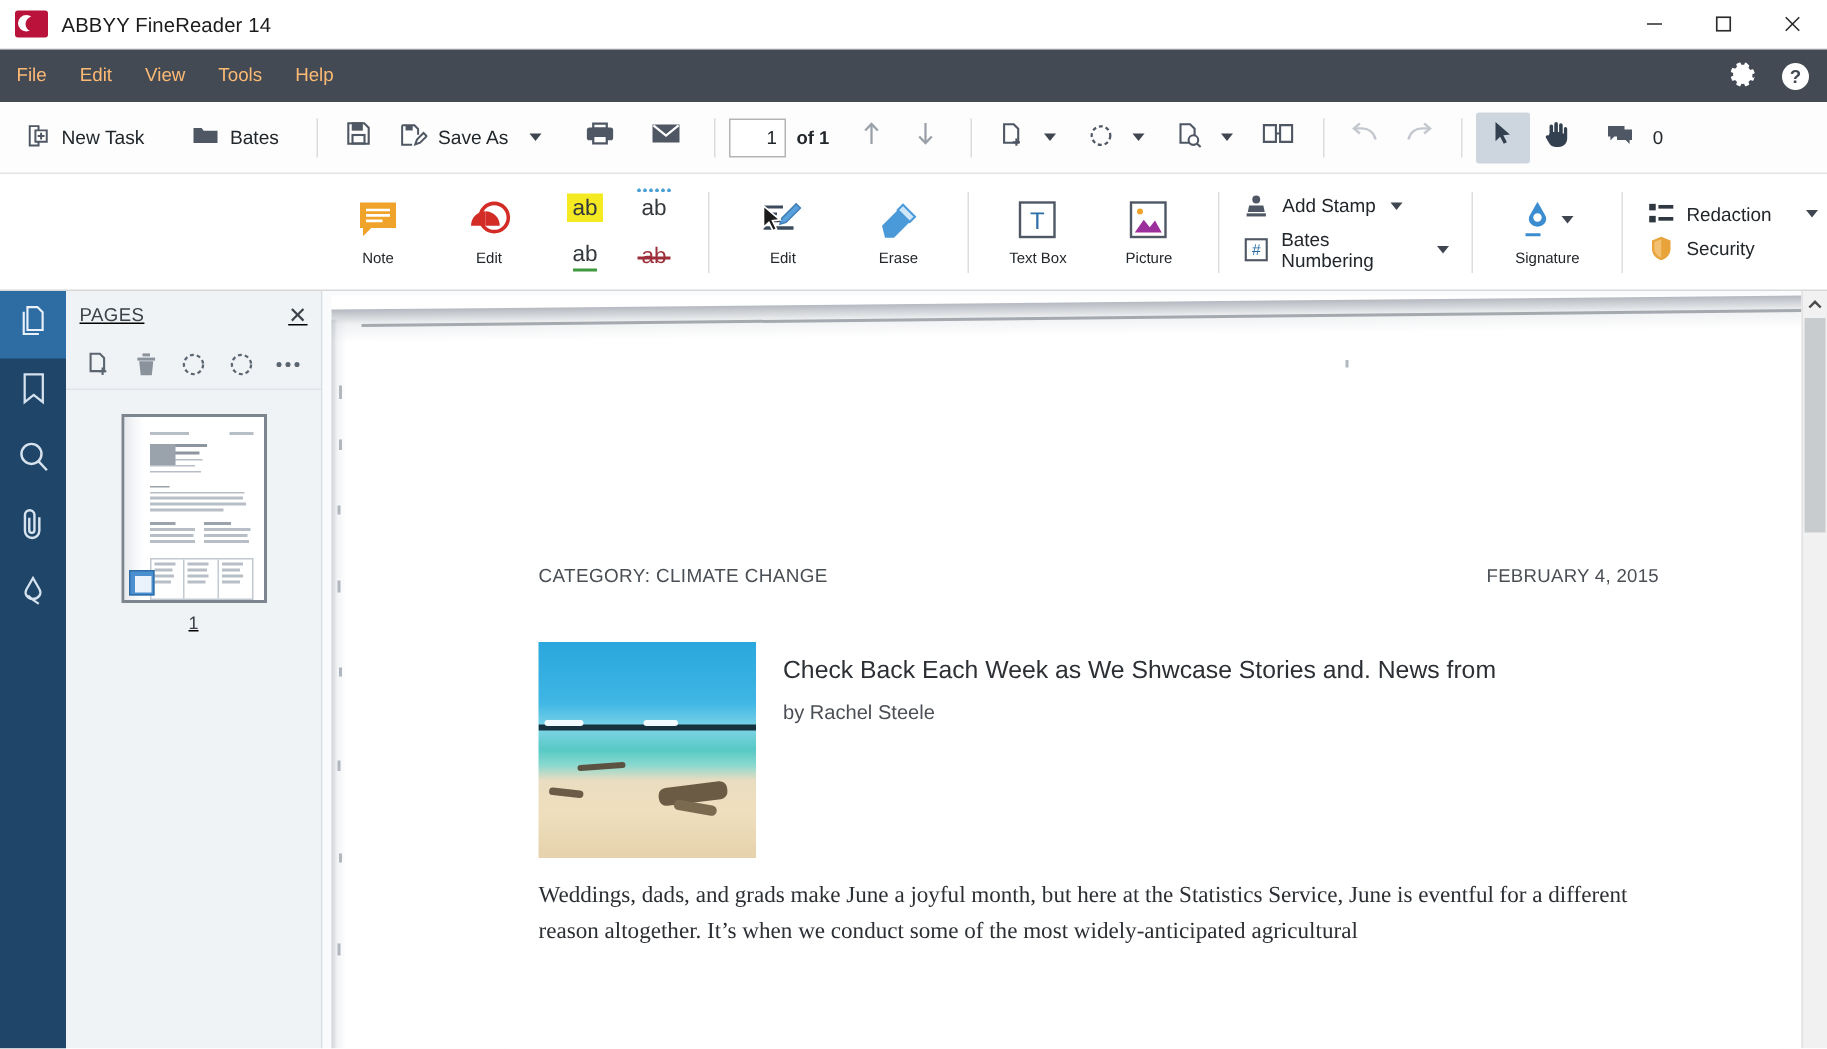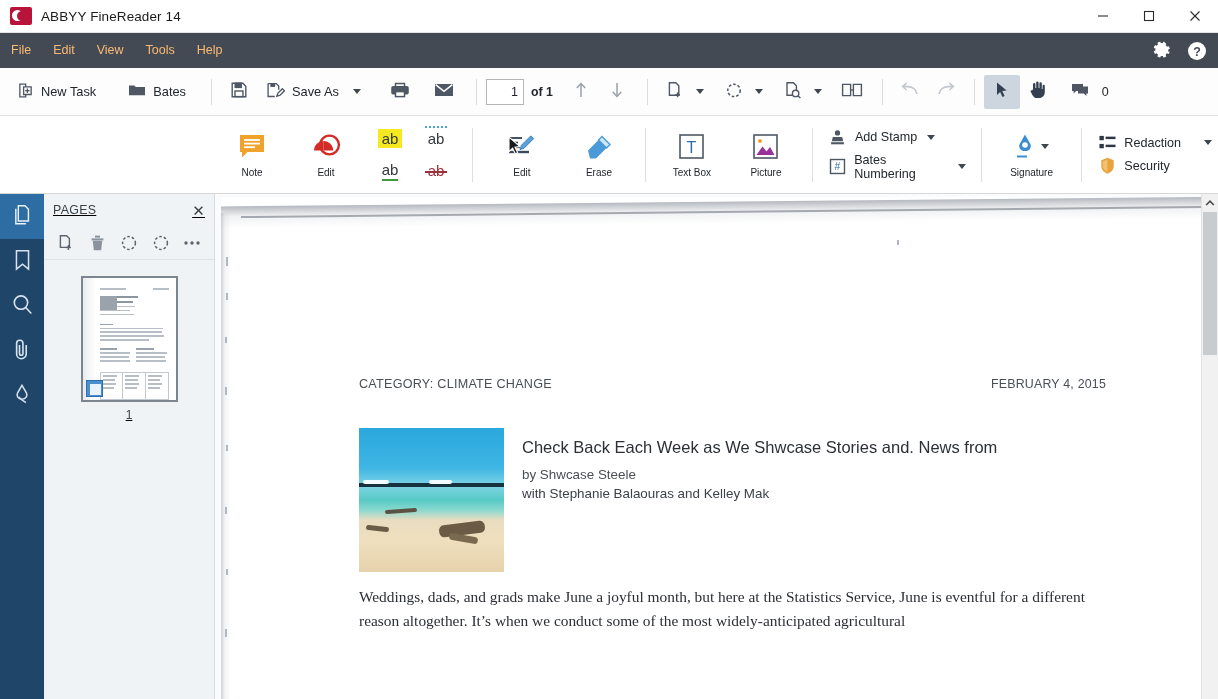--- a/index.html
+++ b/index.html
@@ -780,22 +780,21 @@
               <div class="horizon"></div>
                 <div class="surf1"></div>
                 <div class="surf2"></div>
               <div class="weed1"></div>
                 <div class="weed2"></div>
                 <div class="weed3"></div>
                 <div class="weed4"></div>
             </div>
             <div class="hero-text">
               <div class="doc-sub1">Check Back Each Week as We Shwcase Stories and. News from</div>
-              <div class="doc-by">by Shwcase Steele</div>
-              <div class="doc-with">with Stephanie Balaouras and Kelley Mak</div>
+              <div class="doc-by">by Rachel Steele</div>
             </div>
           </div>
 
           <div class="doc-body">Weddings, dads, and grads make June a joyful month, but here at the Statistics Service, June is eventful for a different reason altogether. It’s when we conduct some of the most widely-anticipated agricultural</div>
         </div>
       </div>
 
       <div class="vscroll">
         <div class="vs-arrow">
           <svg width="10" height="8" viewBox="0 0 10 8" fill="none" stroke="#4a4a4a" stroke-width="1.6">

